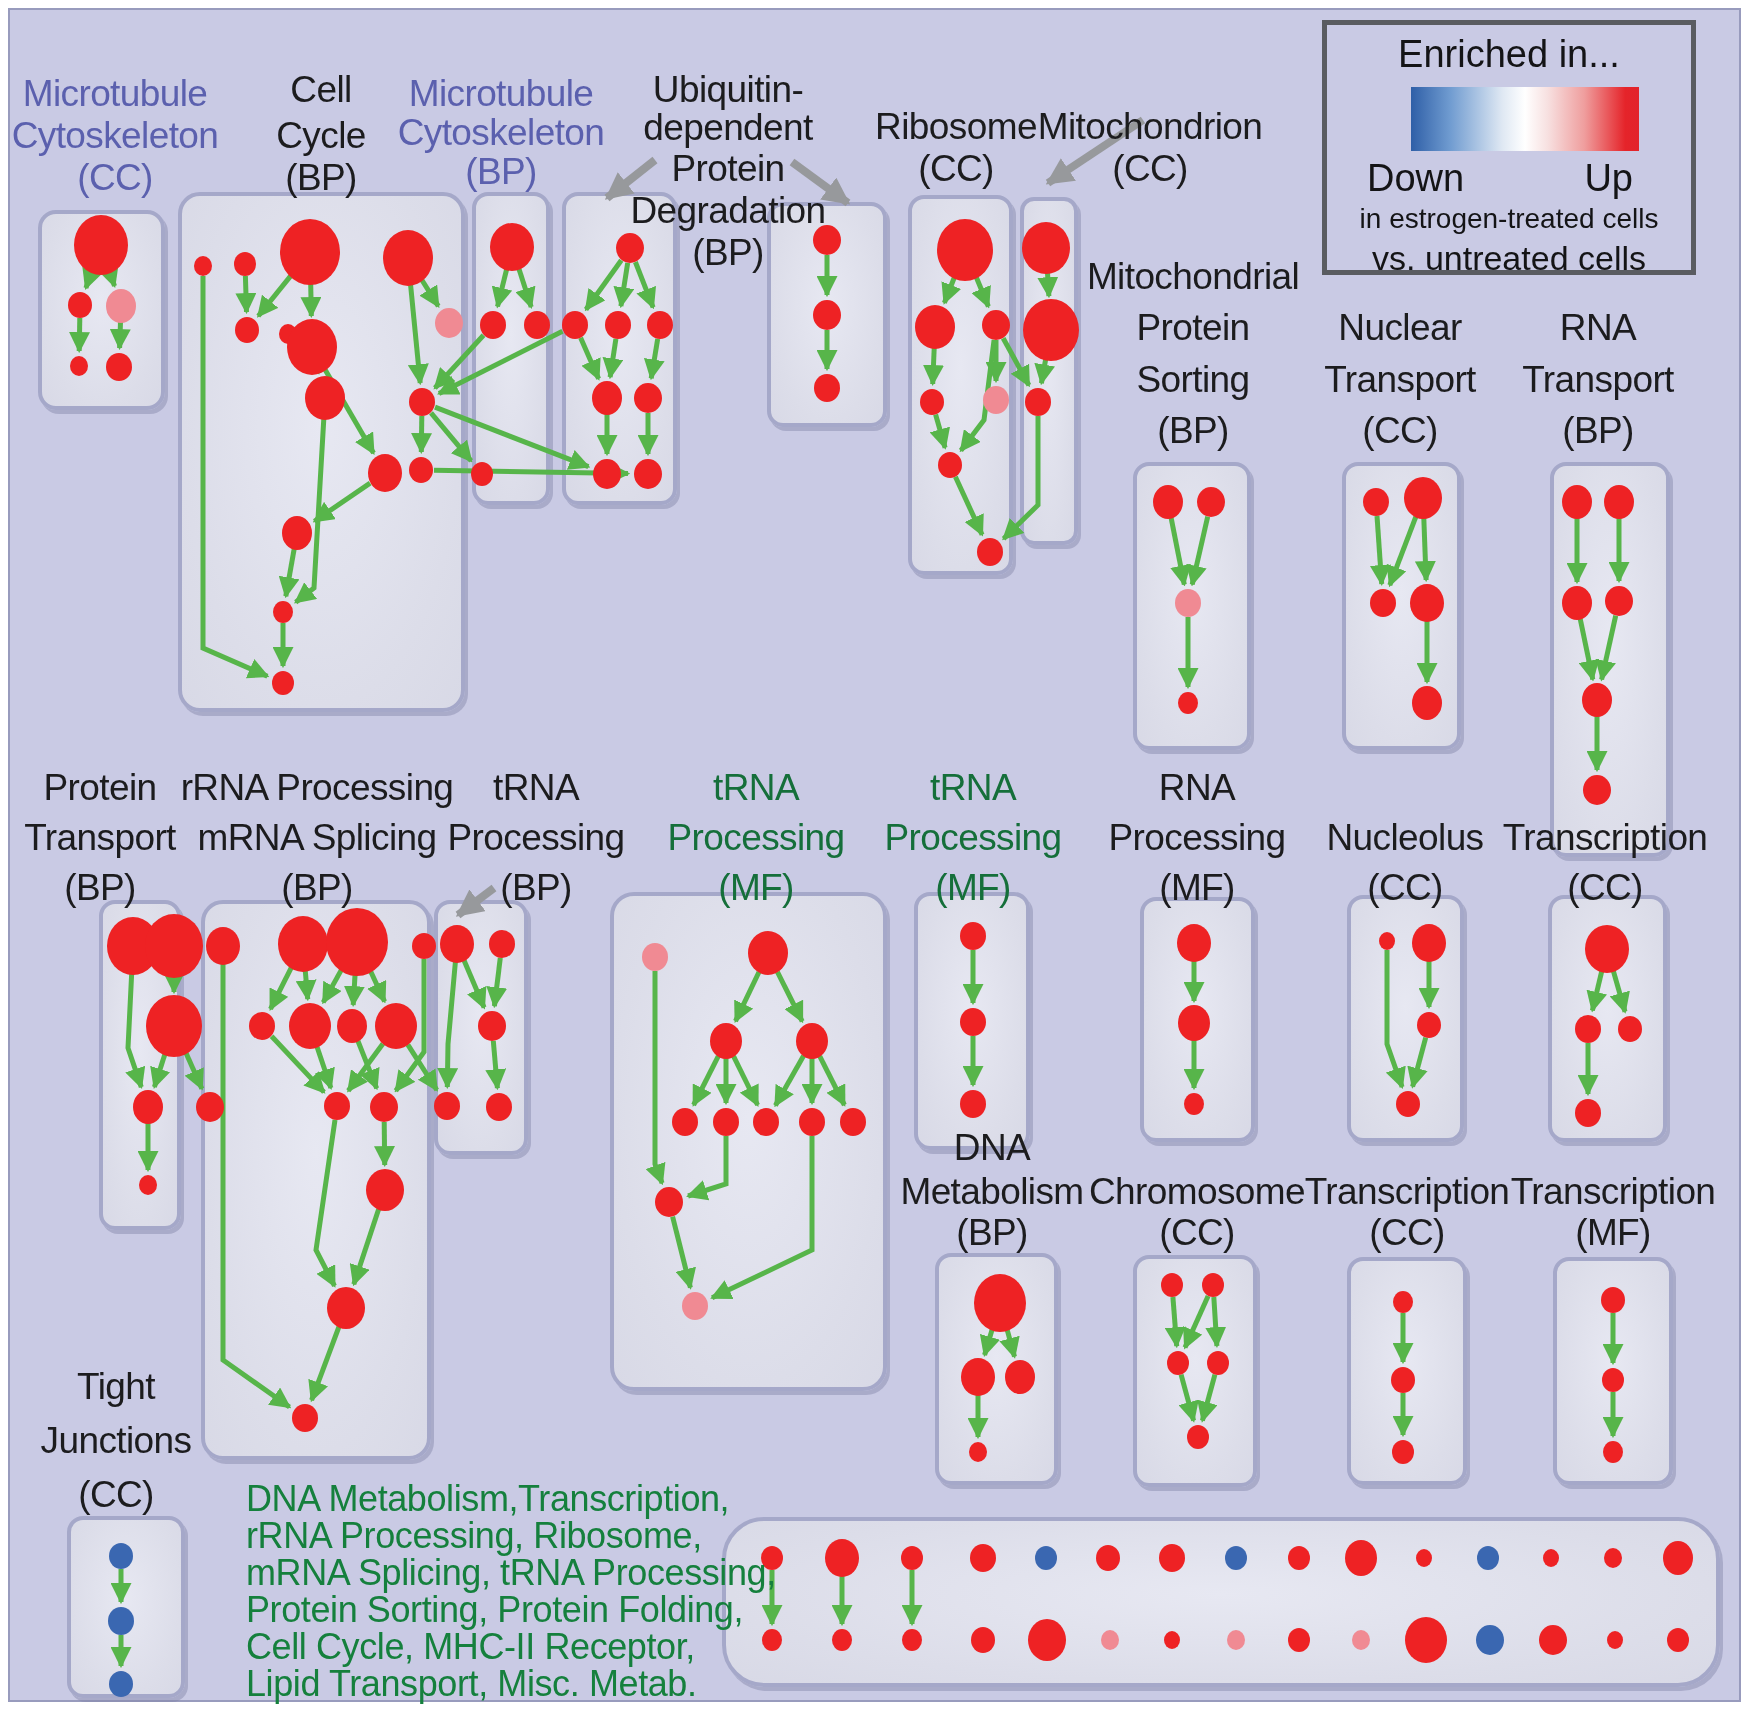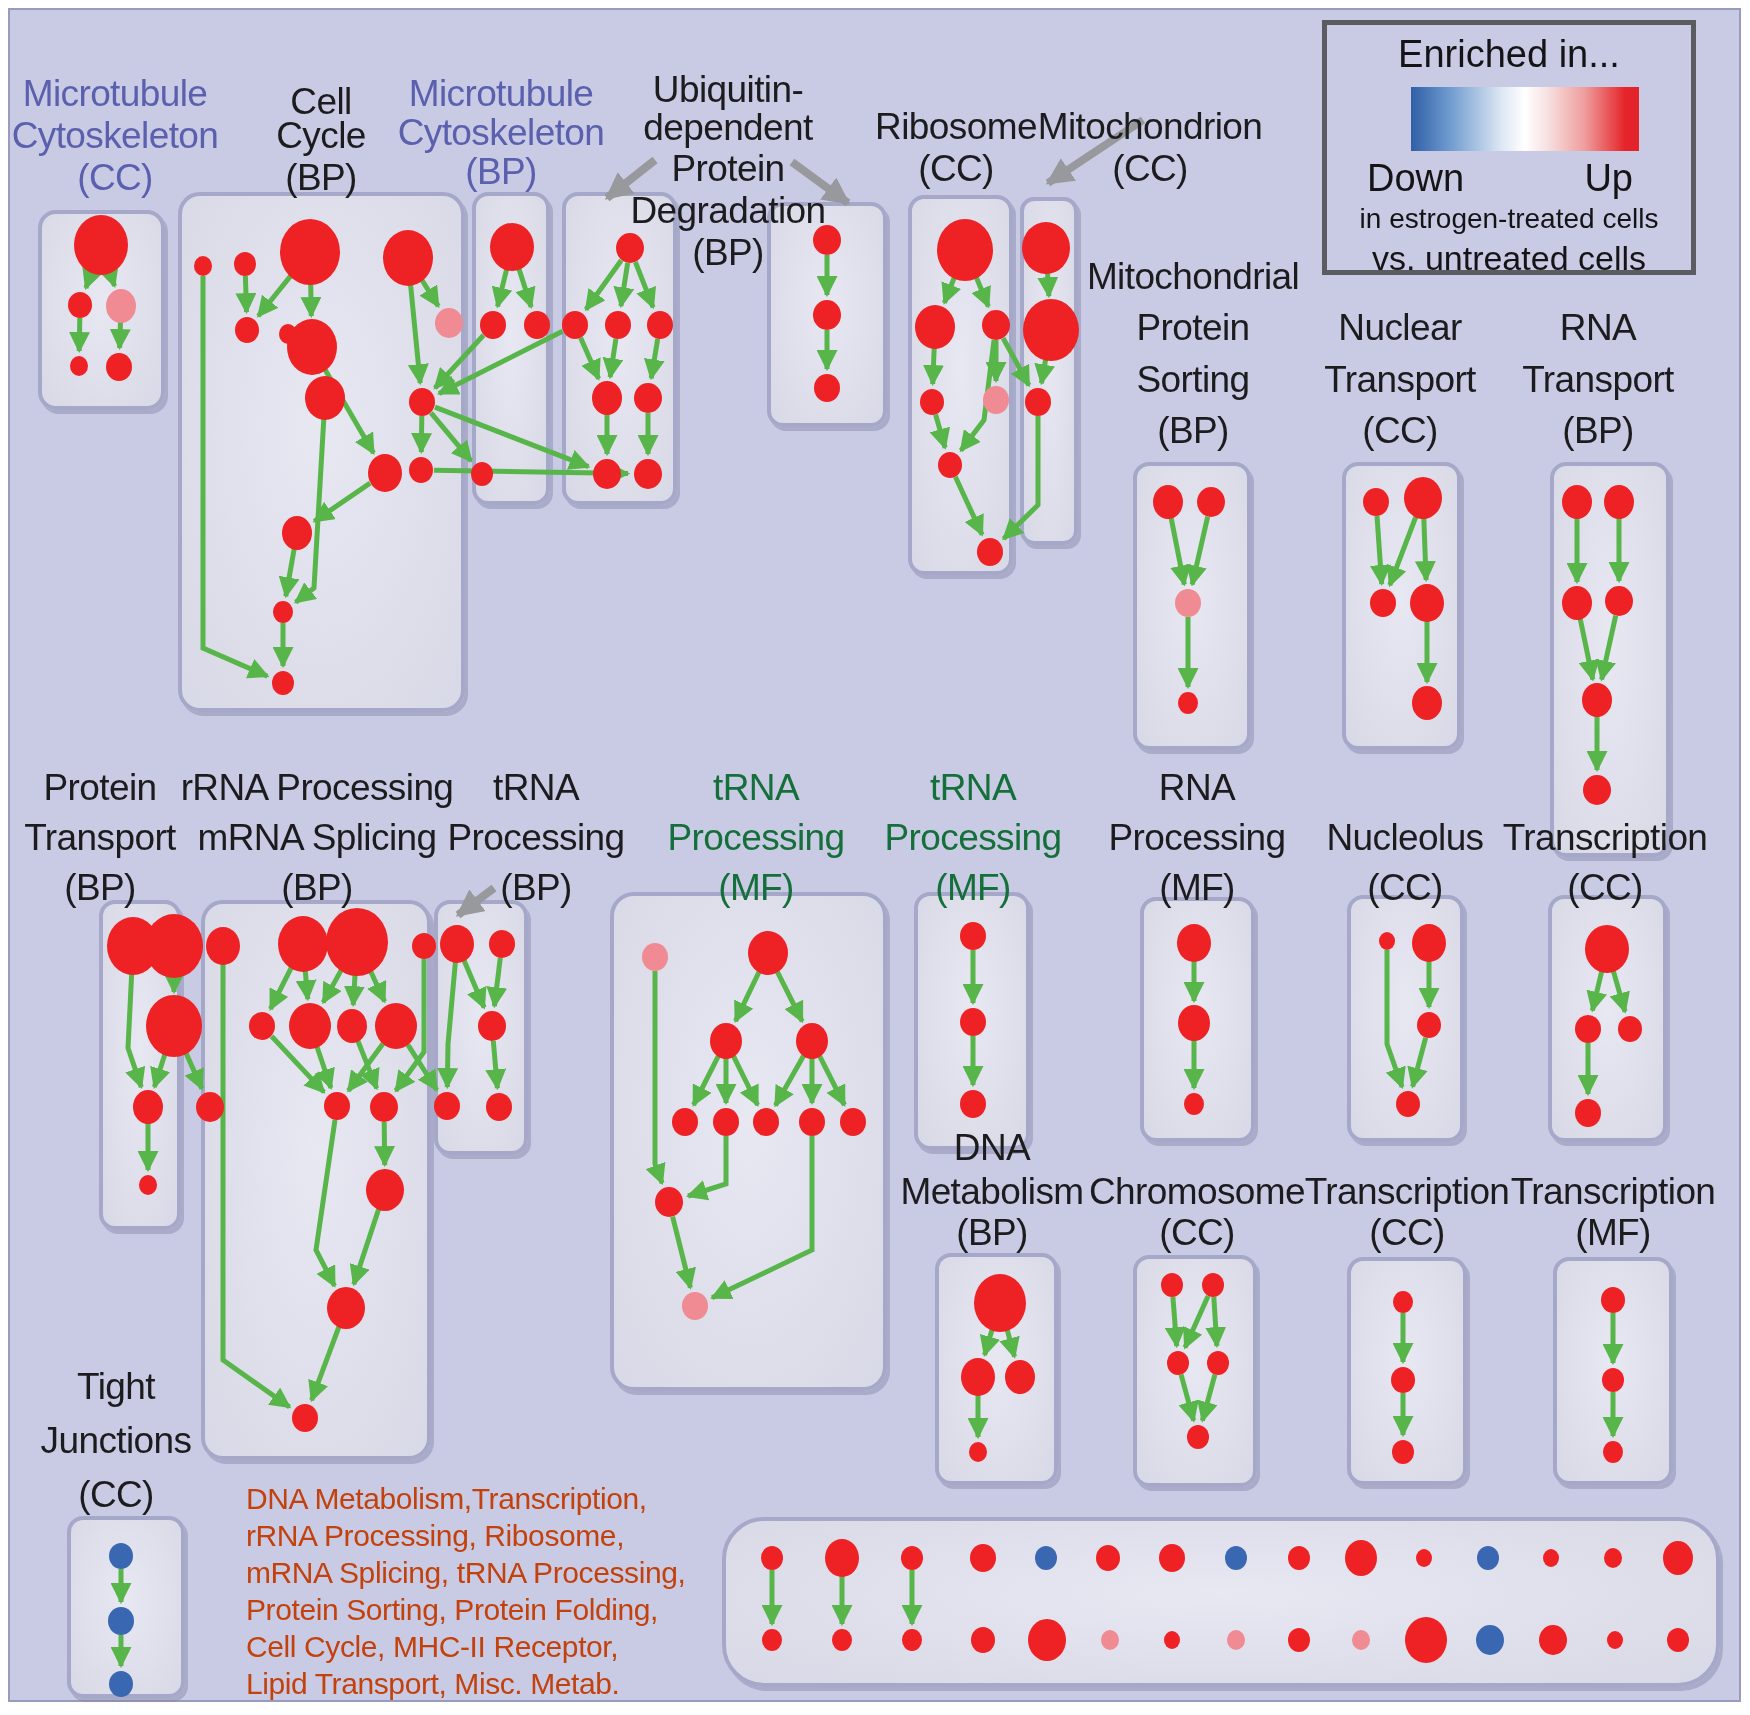--- a/index.html
+++ b/index.html
@@ -20,22 +20,22 @@
           background:#c9cae4;border:5px solid #5a5c61;}
   #legend .ltitle{position:absolute;left:0;top:8px;width:100%;text-align:center;
           font-size:38px;color:#141416;}
   #legend .lbar{position:absolute;left:84px;top:62px;width:228px;height:64px;
           background:linear-gradient(to right,#2f5fa7 0%,#6f9bd0 17%,#dfe8f3 40%,#ffffff 50%,
                      #f7e0e0 60%,#ef9e9e 76%,#e5242a 94%,#e2232b 100%);}
   #legend .ldown{position:absolute;left:40px;top:132px;font-size:38px;color:#141416;text-align:right;}
   #legend .lup{position:absolute;right:58px;top:132px;font-size:38px;color:#141416;}
   #legend .lsub1{position:absolute;left:0;top:178px;width:100%;text-align:center;font-size:28px;color:#141416;}
   #legend .lsub2{position:absolute;left:0;top:214px;width:100%;text-align:center;font-size:34px;color:#141416;}
-  #annot{position:absolute;left:246px;top:1480px;font-size:30px;line-height:37px;
-         color:#c2410c;letter-spacing:-0.4px;white-space:nowrap;}
+  #annot{position:absolute;left:246px;top:1480px;font-size:36px;line-height:37px;
+         color:#15803d;letter-spacing:-0.4px;white-space:nowrap;}
 </style>
 </head>
 <body>
 
 <div id="canvas">
   <div id="panel"></div>
 
   <div class="gbox" style="left: 38px; top: 210px; width: 127px; height: 200px; border-radius: 18px;"></div>
     <div class="gbox" style="left: 178px; top: 192px; width: 287px; height: 520px; border-radius: 22px;"></div>
     <div class="gbox" style="left: 472px; top: 192px; width: 78px; height: 313px; border-radius: 16px;"></div>
@@ -356,21 +356,21 @@
         <ellipse cx="1553" cy="1640" rx="14" ry="15" fill="#ee2224"></ellipse>
         <ellipse cx="1615" cy="1640" rx="8" ry="9" fill="#ee2224"></ellipse>
         <ellipse cx="1678" cy="1640" rx="11" ry="12" fill="#ee2224"></ellipse>
       </g>
   </svg>
 
   <div id="labels">
       <div class="lbl blue" style="left: 115px; top: 72px;">Microtubule</div>
       <div class="lbl blue" style="left: 115px; top: 114px;">Cytoskeleton</div>
       <div class="lbl blue" style="left: 115px; top: 156px;">(CC)</div>
-      <div class="lbl" style="left: 321px; top: 80px;">Cell</div>
+      <div class="lbl" style="left: 321px; top: 68px;">Cell</div>
       <div class="lbl" style="left: 321px; top: 114px;">Cycle</div>
       <div class="lbl" style="left: 321px; top: 156px;">(BP)</div>
       <div class="lbl blue" style="left: 501px; top: 72px;">Microtubule</div>
       <div class="lbl blue" style="left: 501px; top: 111px;">Cytoskeleton</div>
       <div class="lbl blue" style="left: 501px; top: 150px;">(BP)</div>
       <div class="lbl" style="left: 728px; top: 68px;">Ubiquitin-</div>
       <div class="lbl" style="left: 728px; top: 106px;">dependent</div>
       <div class="lbl" style="left: 728px; top: 147px;">Protein</div>
       <div class="lbl" style="left: 728px; top: 189px;">Degradation</div>
       <div class="lbl" style="left: 728px; top: 231px;">(BP)</div>

